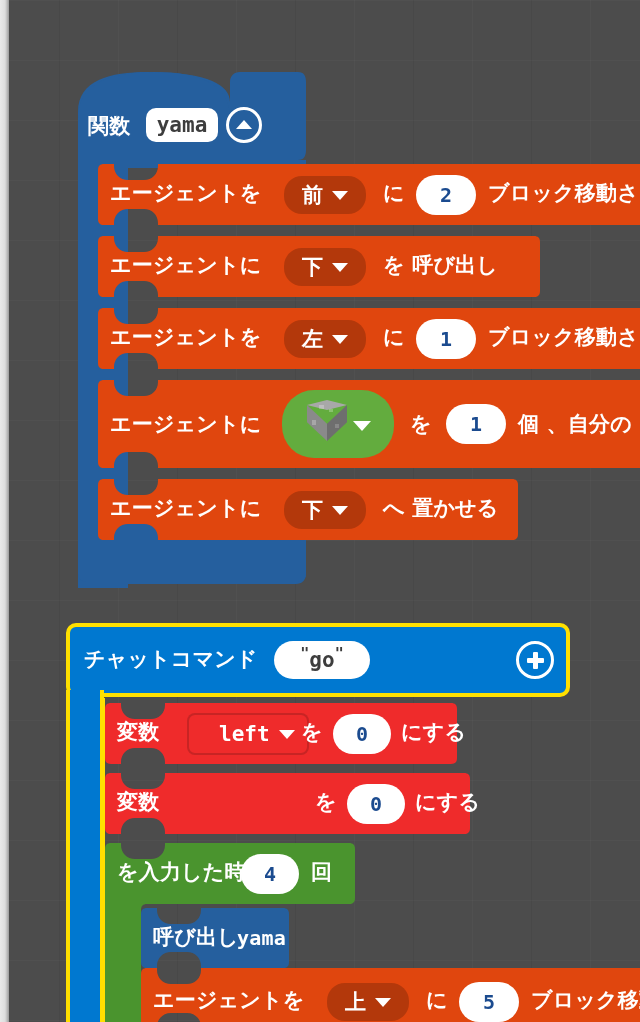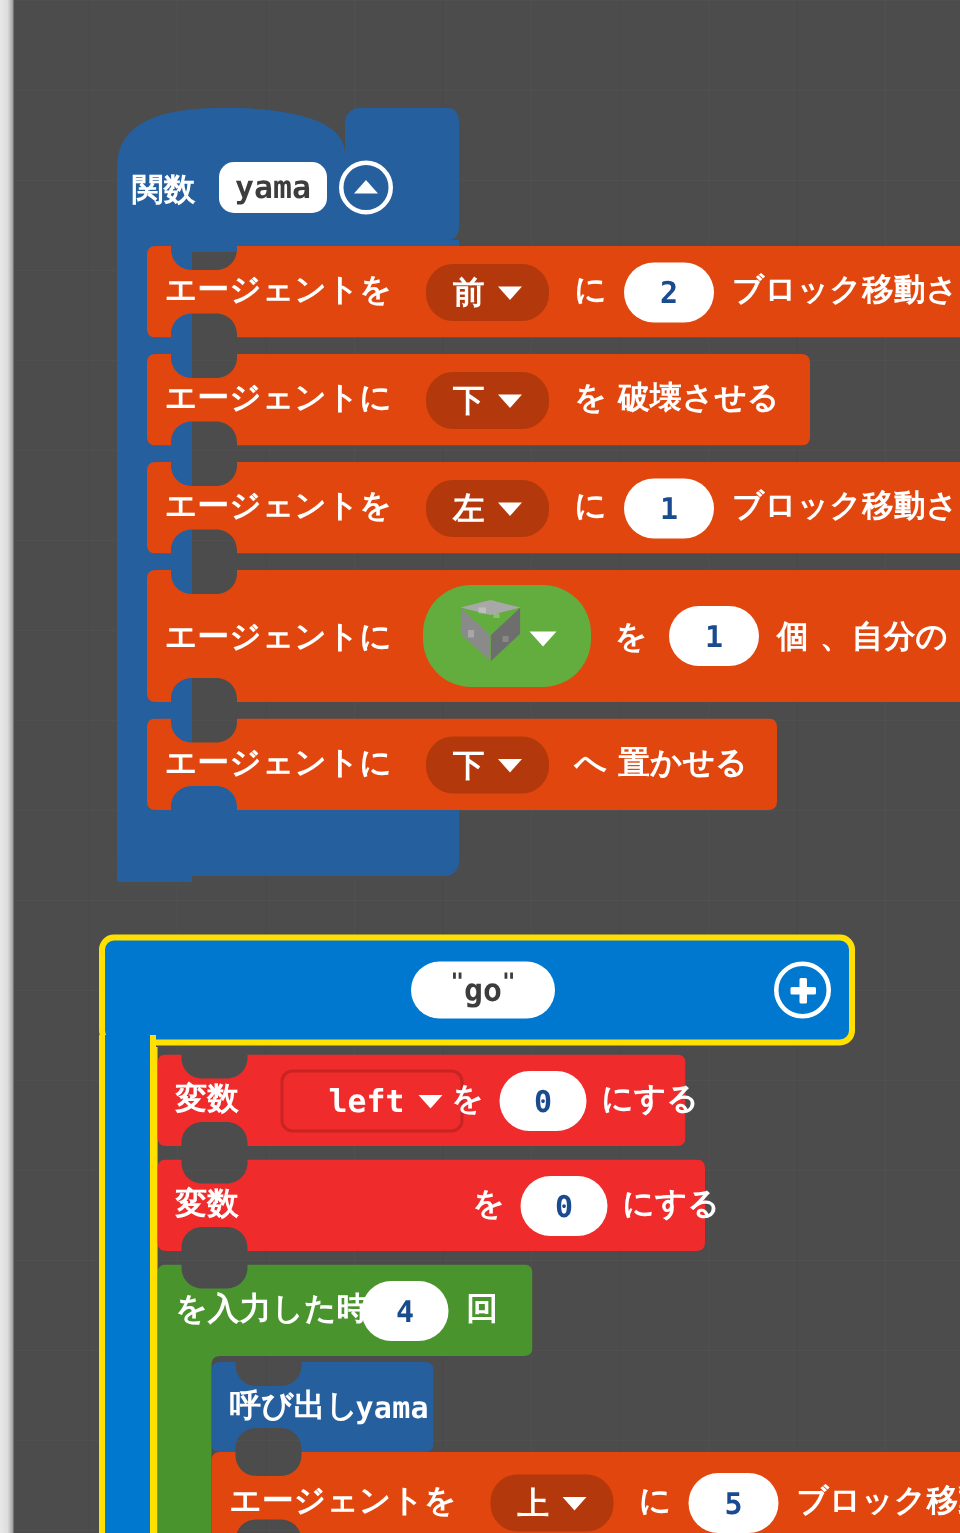--- a/index.html
+++ b/index.html
@@ -202,21 +202,21 @@
     <svg width="442" height="61" viewBox="0 0 442 61" style="position:absolute;left:0;top:0;">
       <path d="M0,6 C0,2 2,0 6,0 L16,0 L16,2 C16,10 22,16 30,16 L46,16 C54,16 60,10 60,2 L60,0
                L436,0 C440,0 442,2 442,6 L442,55 C442,59 440,61 436,61 L60,61 L60,59
                C60,51 54,45 46,45 L30,45 C22,45 16,51 16,59 L16,61 L6,61 C2,61 0,59 0,55 Z" fill="#e0460e"></path>
     </svg>
     <span class="btxt" style="left:12px; top:19px;">エージェントに</span>
     <div class="field-dd" style="left:186px; top:12px; height:38px; min-width:82px; background:#b3380b;">
       <span>下</span>
       <span class="caret"></span>
     </div>
-    <span class="btxt" style="left:285px; top:19px;">を 破壊させる</span>
+    <span class="btxt" style="left:285px; top:19px;">を 呼び出し</span>
   </div>
 
   <div class="blk" style="left:98px; top:308px; width:560px; height:61px;">
     <svg width="560" height="61" viewBox="0 0 560 61" style="position:absolute;left:0;top:0;">
       <path d="M0,6 C0,2 2,0 6,0 L16,0 L16,2 C16,10 22,16 30,16 L46,16 C54,16 60,10 60,2 L60,0
                L560,0 L560,61 L60,61 L60,59 C60,51 54,45 46,45 L30,45 C22,45 16,51 16,59 L16,61
                L6,61 C2,61 0,59 0,55 Z" fill="#e0460e"></path>
     </svg>
     <span class="btxt" style="left:12px; top:19px;">エージェントを</span>
     <div class="field-dd" style="left:186px; top:12px; height:38px; min-width:82px; background:#b3380b;">
@@ -267,20 +267,21 @@
       <span>下</span>
       <span class="caret"></span>
     </div>
     <span class="btxt" style="left:285px; top:19px;text-align:right;">へ 置かせる</span>
   </div>
 
   <div style="position:absolute;left:66px;top:623px;width:504px;height:74px;
               border:4px solid #ffe000;border-radius:10px;background:#0078d0;"></div>
 
   <div class="blk" style="left:70px; top:627px; width:496px; height:66px;">
+    <span class="btxt" style="left:14px; top:22px;">チャットコマンド</span>
     <div class="field-str" style="left:204px; top:14px; width:96px; height:38px;">
       <span class="quote">"</span>
       <span>go</span>
       <span class="quote">"</span>
     </div>
     <div class="icon-circle" style="left:446px; top:14px; width:38px; height:38px;">
       <span class="plus-h"></span>
       <span class="plus-v"></span>
     </div>
   </div>

